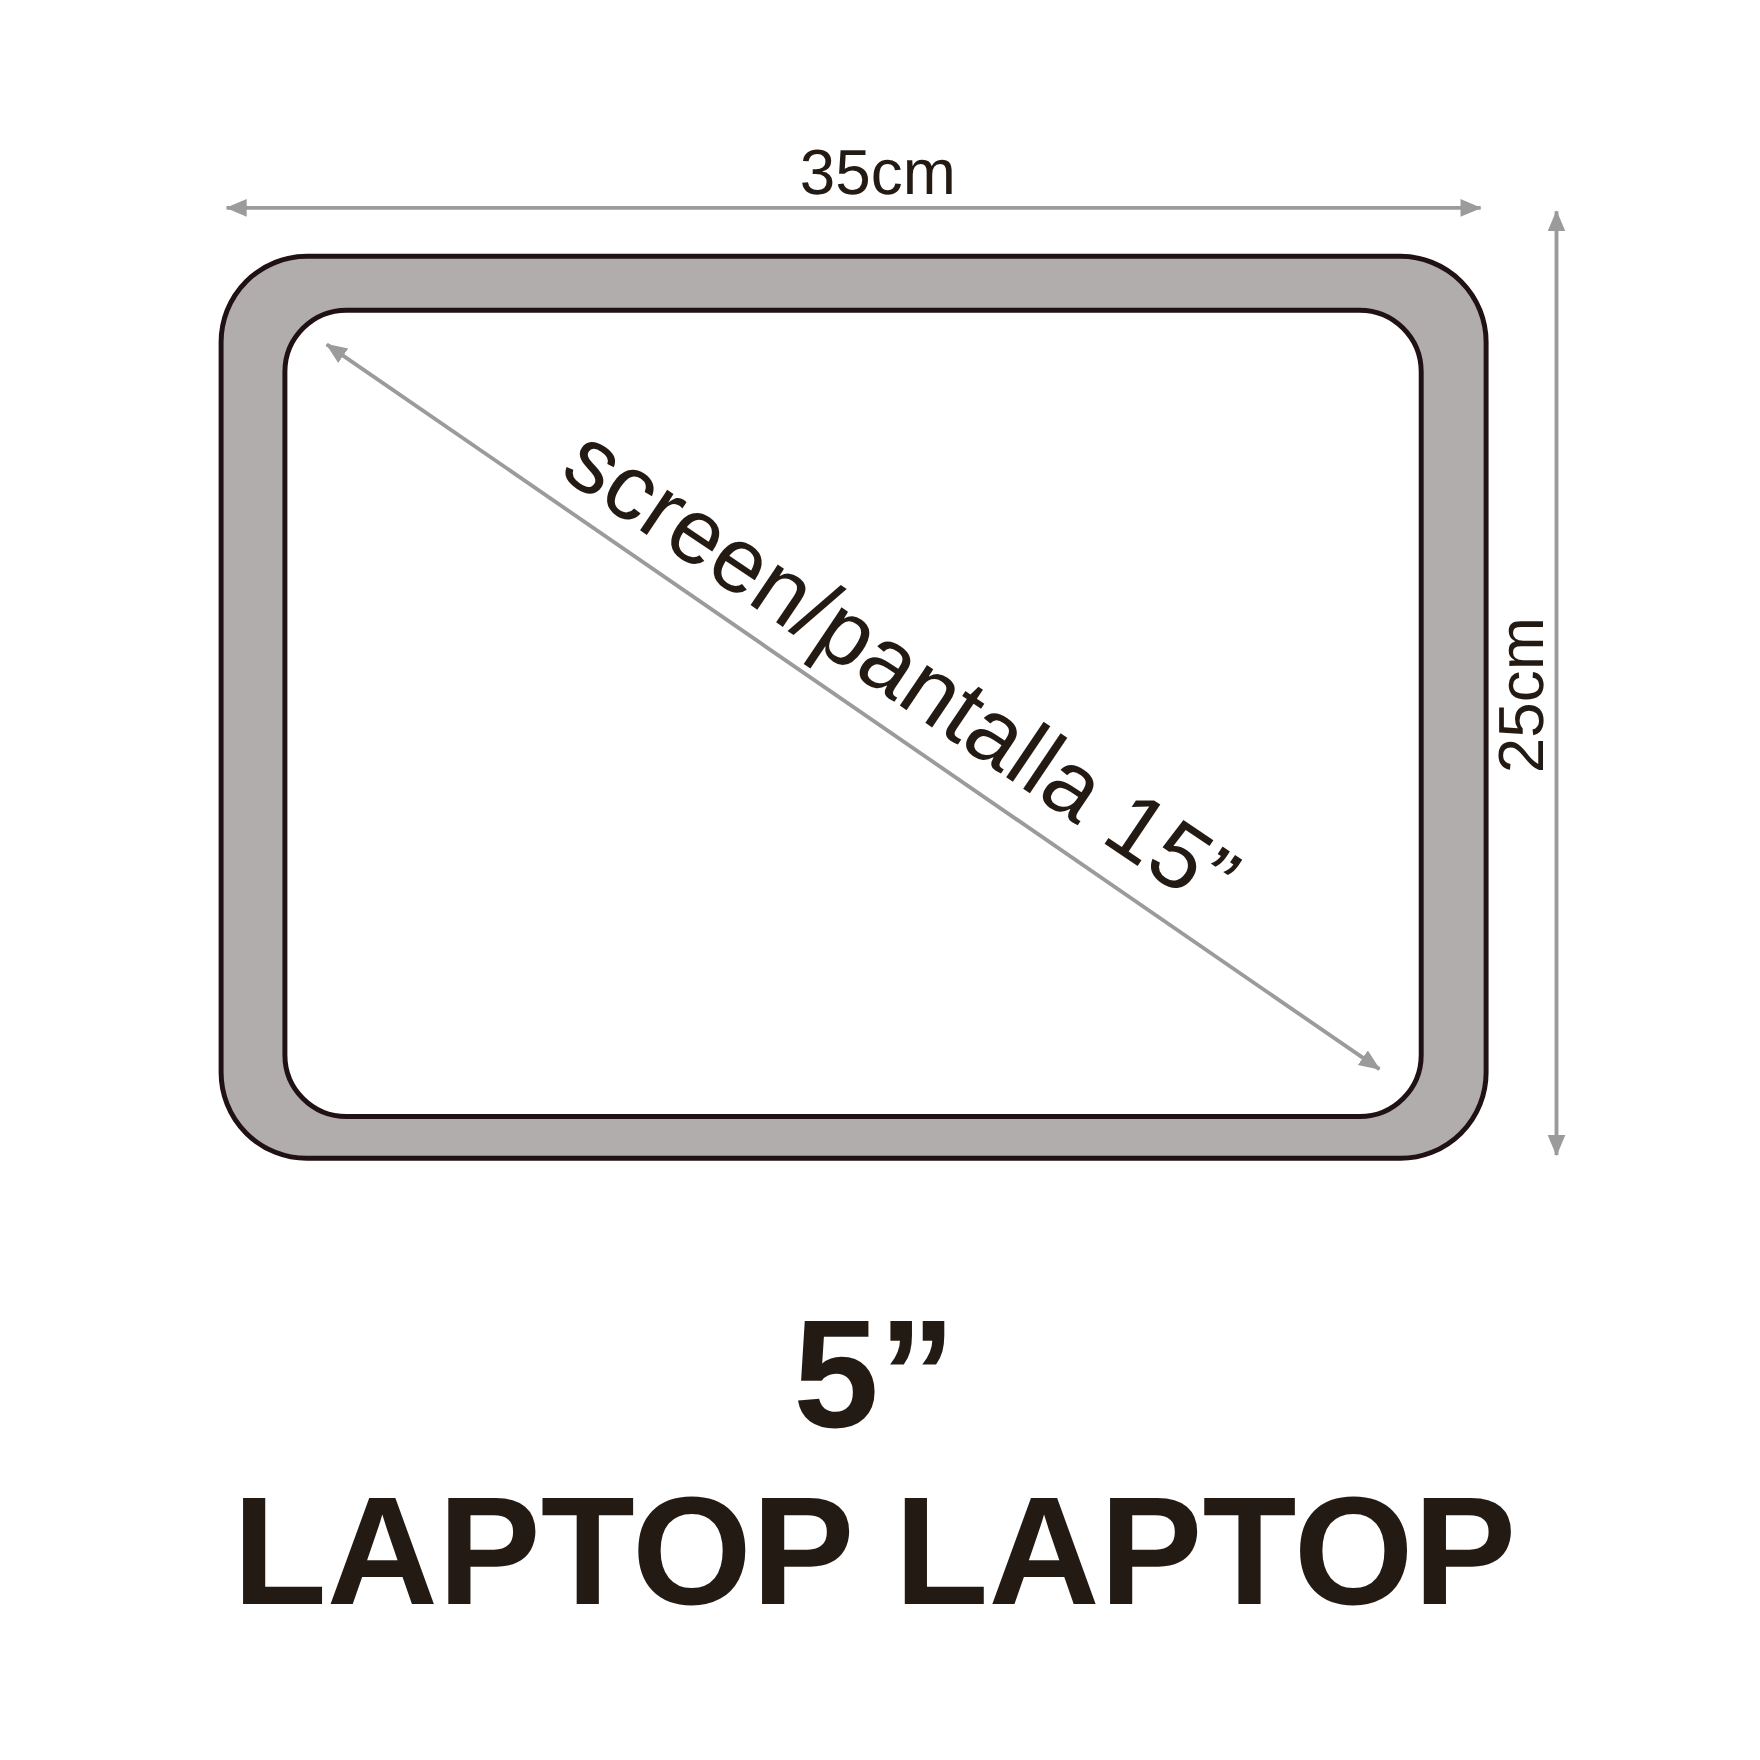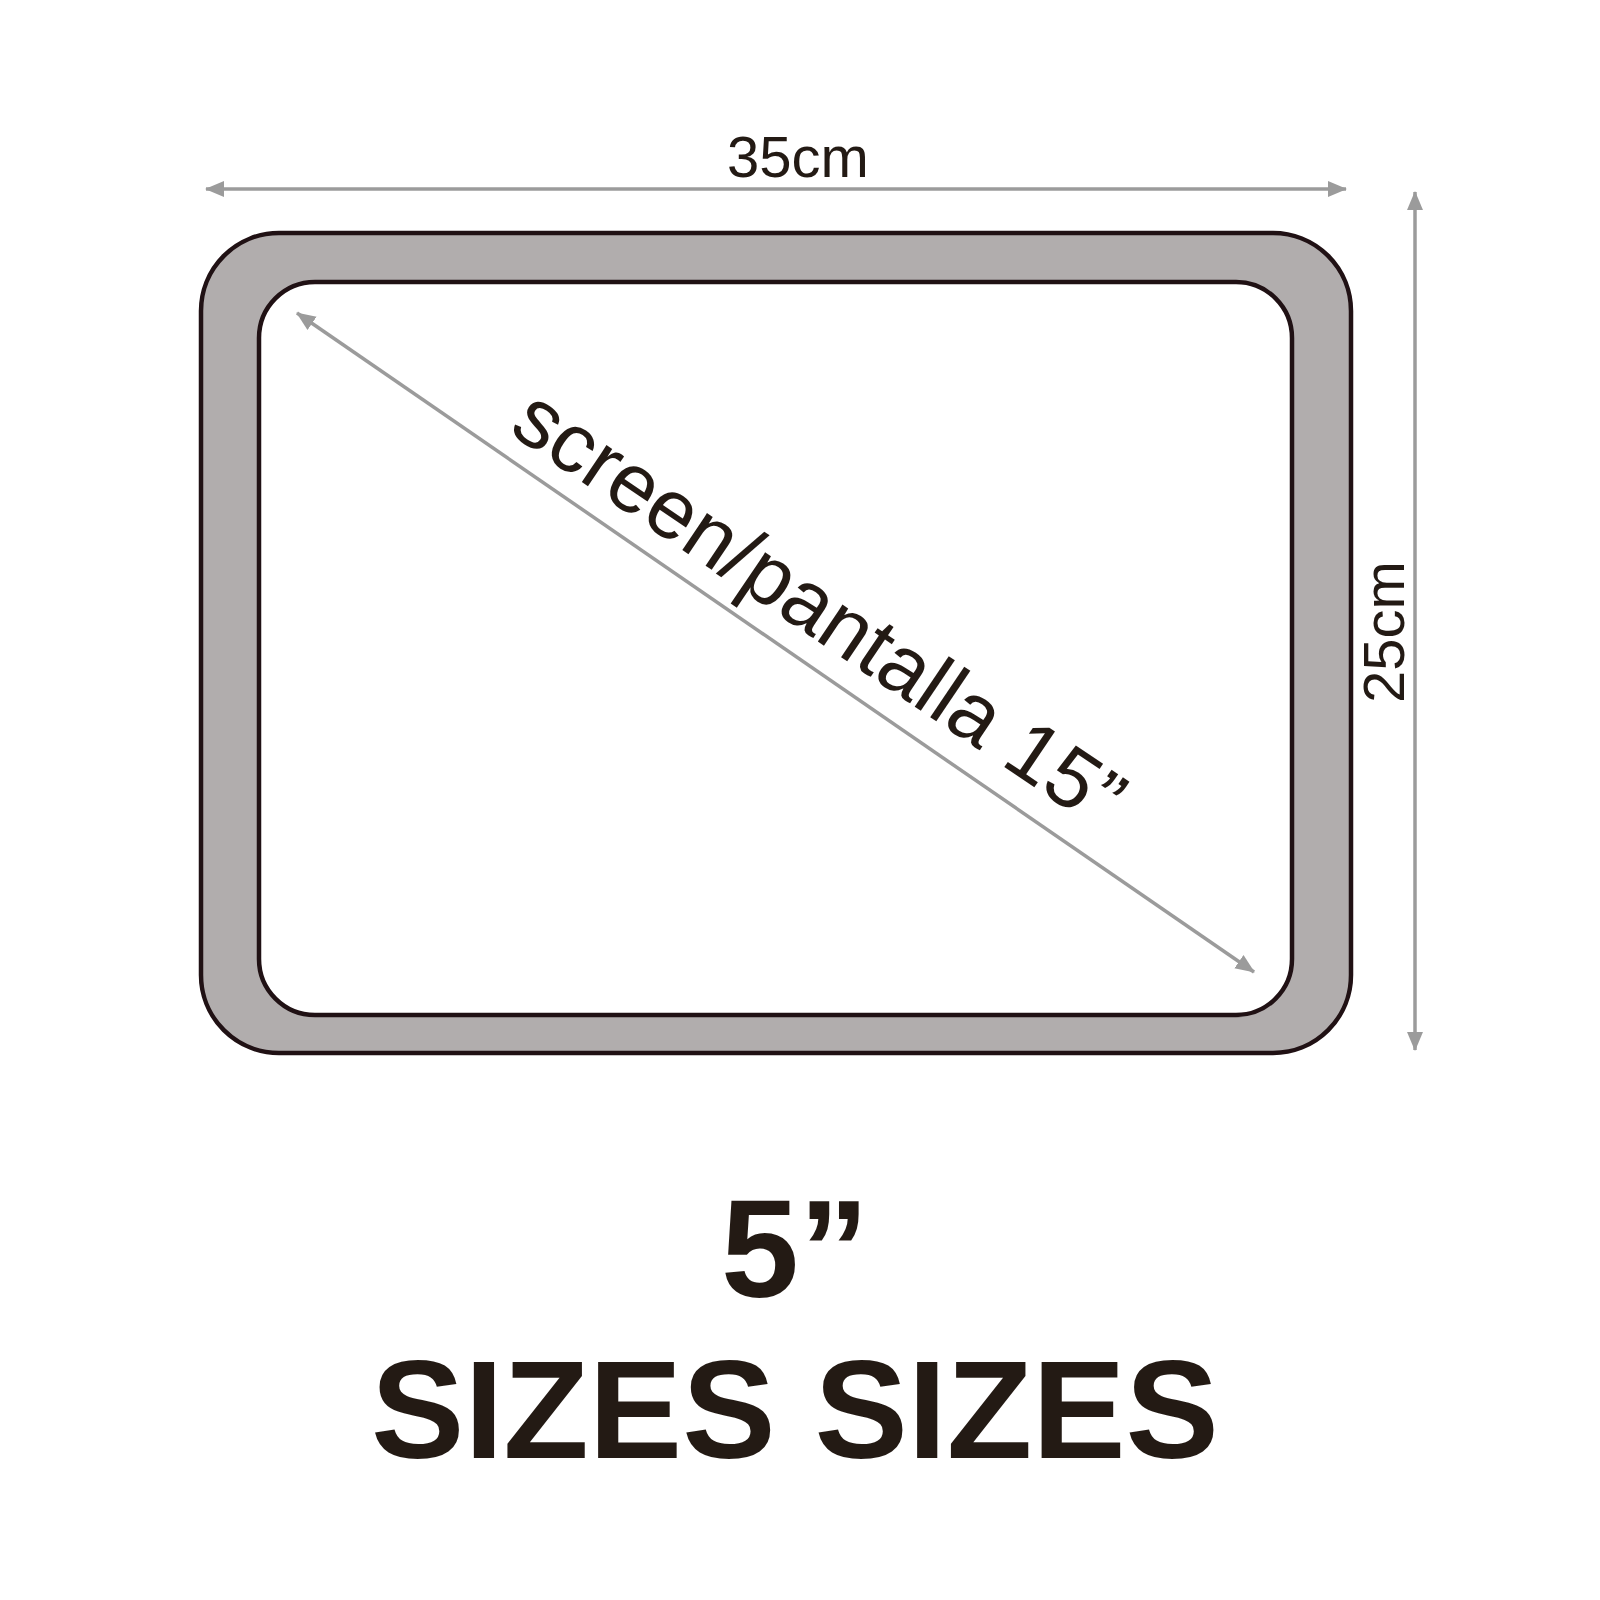--- a/index.html
+++ b/index.html
@@ -86,16 +86,16 @@
   </svg>
 
   <div class="dim-label dim-label-width">35cm</div>
 
   <div class="dim-label dim-label-height">25cm</div>
 
   <div class="diagonal-label">screen/pantalla 15”</div>
 
   <div class="title-block">
     <div>5”</div>
-    <div>SIZES SIZES</div>
+    <div>LAPTOP LAPTOP</div>
   </div>
 
 </div>
 
 </body></html>

